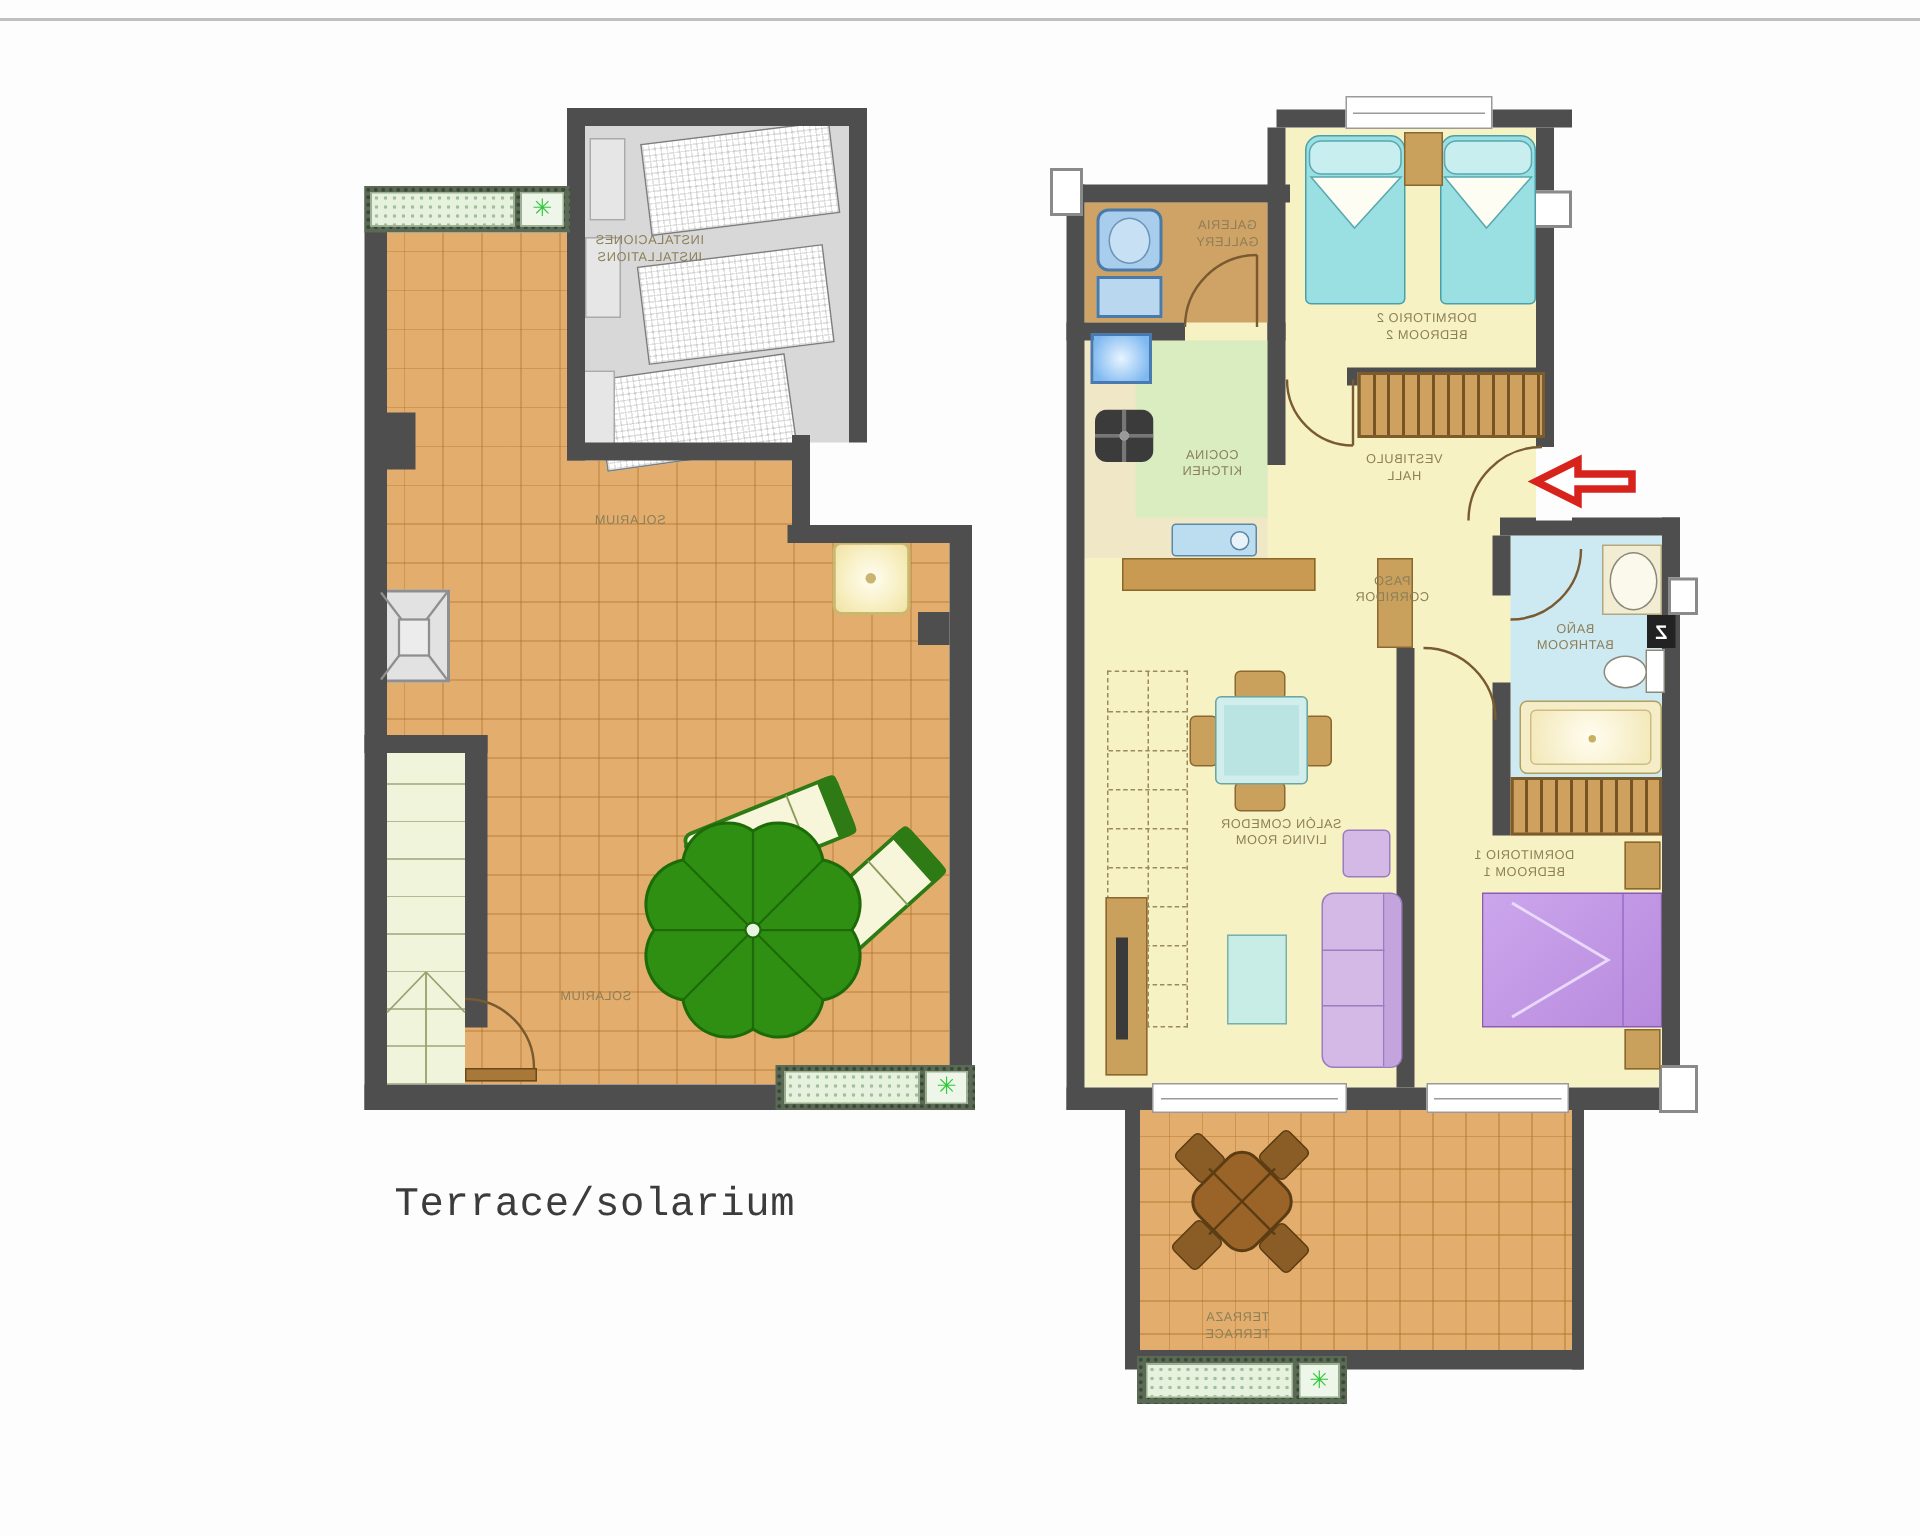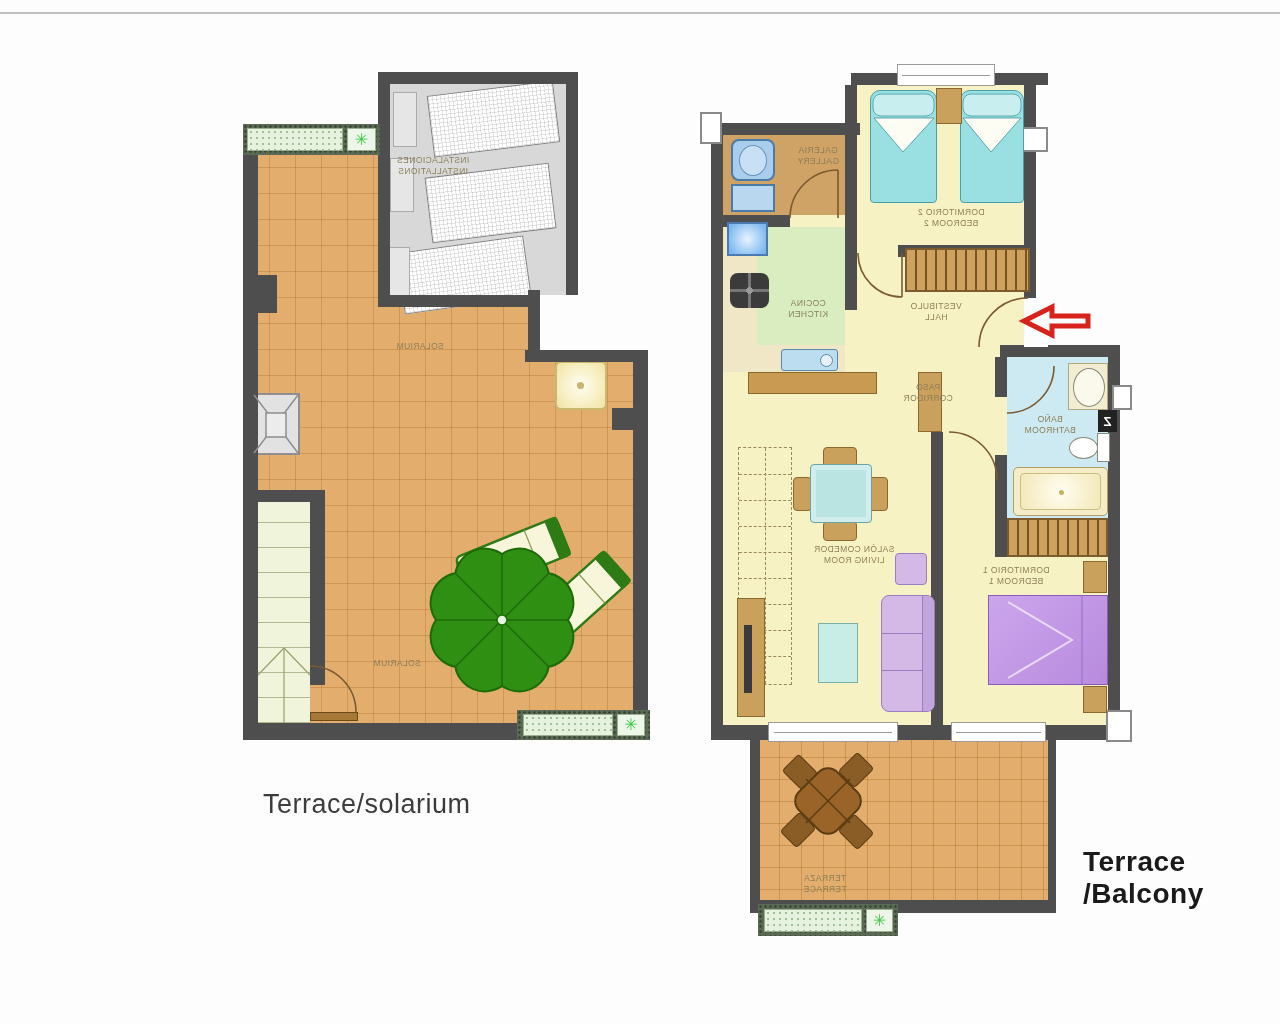--- a/index.html
+++ b/index.html
@@ -12,21 +12,21 @@
                      repeating-linear-gradient(90deg,rgba(170,108,35,.35) 0 1px,transparent 1px 26px);}
   .floor-yellow{background:#f7f2c4;}
   .floor-green{background:#d9edc1;}
   .floor-blue{background:#cde9f1;}
   .floor-gray{background:#d8d8d8;}
   .floor-stairs{background:#eff4da;
     background-image:repeating-linear-gradient(0deg,rgba(110,110,60,.45) 0 1px,transparent 1px 25px);}
   .rlabel{position:absolute;transform:translate(-50%,-50%) scaleX(-1);
     font-size:8.5px;line-height:1.3;letter-spacing:.4px;color:#8d7f58;
     text-align:center;text-transform:uppercase;white-space:pre-line;pointer-events:none;}
-  .caption{position:absolute;color:#2e2e2e;}
+  .caption{position:absolute;color:#2e2e2e;font-family:Liberation Mono, monospace;}
   .whitebox{position:absolute;background:#ffffff;border:2px solid #8a8a8a;box-sizing:border-box;}
   .window{position:absolute;background:#ffffff;border:1px solid #9a9a9a;box-sizing:border-box;}
   .window .mid{position:absolute;left:4%;right:4%;top:50%;height:1px;background:#9a9a9a;}
   .panel{position:absolute;background:#ffffff;border:1.5px solid #7f7f7f;box-sizing:border-box;
     background-image:repeating-linear-gradient(0deg,rgba(0,0,0,.10) 0 1px,transparent 1px 4px),
                      repeating-linear-gradient(90deg,rgba(0,0,0,.10) 0 1px,transparent 1px 4px);}
   .wardrobe{position:absolute;background:#cfa15f;border:2px solid #7c5c2c;box-sizing:border-box;
     background-image:repeating-linear-gradient(90deg,transparent 0 8px,rgba(90,58,16,.75) 8px 10px);}
   .planter-outer{position:absolute;background:#5a6a55;
     background-image:radial-gradient(rgba(30,45,28,.55) 1px,transparent 1.5px);background-size:5px 5px;}
@@ -334,15 +334,14 @@
       <line x1="1082" y1="596" x2="1082" y2="684" stroke="#9a6cc8" stroke-width="1.2"></line>
     </g>
 
     <g stroke="#5c3c12" stroke-width="1.6">
       <line x1="806" y1="779" x2="850" y2="823"></line>
         <line x1="850" y1="779" x2="806" y2="823"></line>
     </g>
   </svg>
 
   <div class="caption" style="left:263px;top:789px;font-size:27px;font-weight:500;color:#3c3c3c;letter-spacing:.5px;">Terrace/solarium</div>
-  <div class="caption" style="left:1083px;top:846px;font-size:28px;font-weight:700;color:#1a1a1a;letter-spacing:.5px;">Terrace /Balcony</div>
 
 </div>
 
 </body></html>

